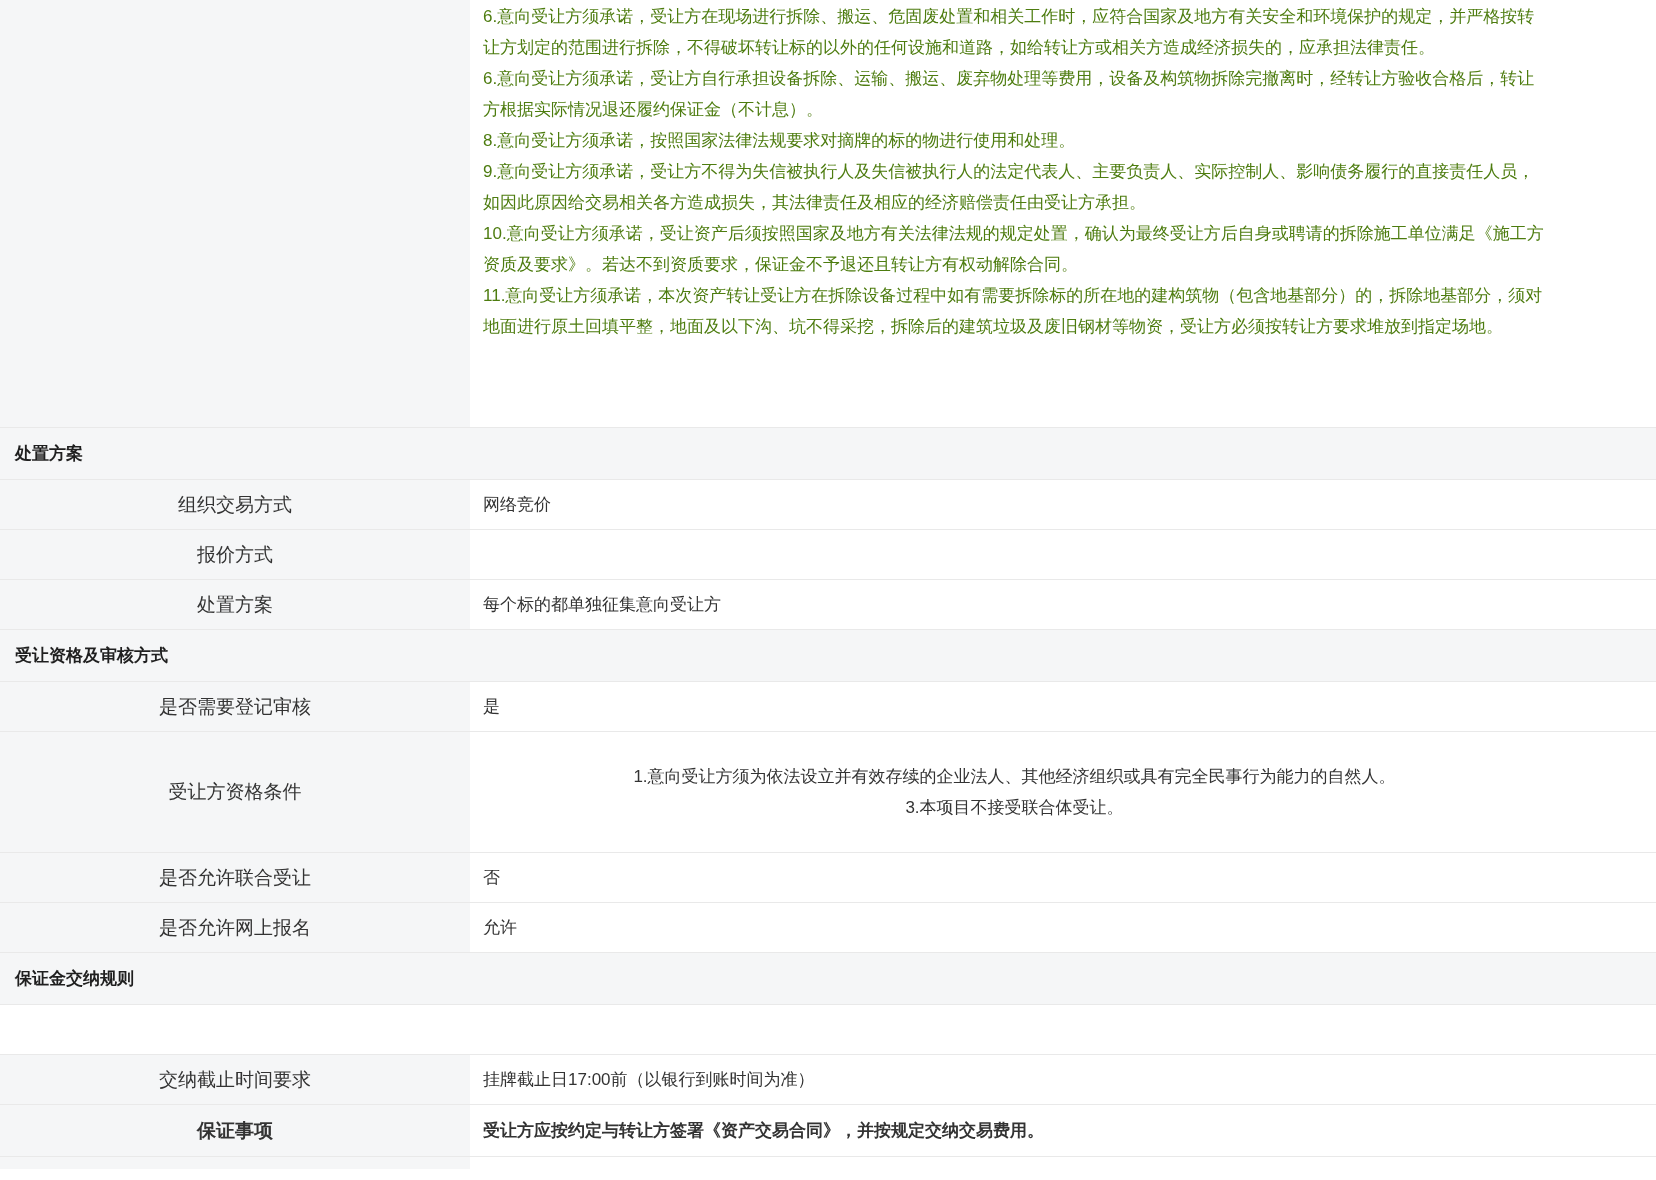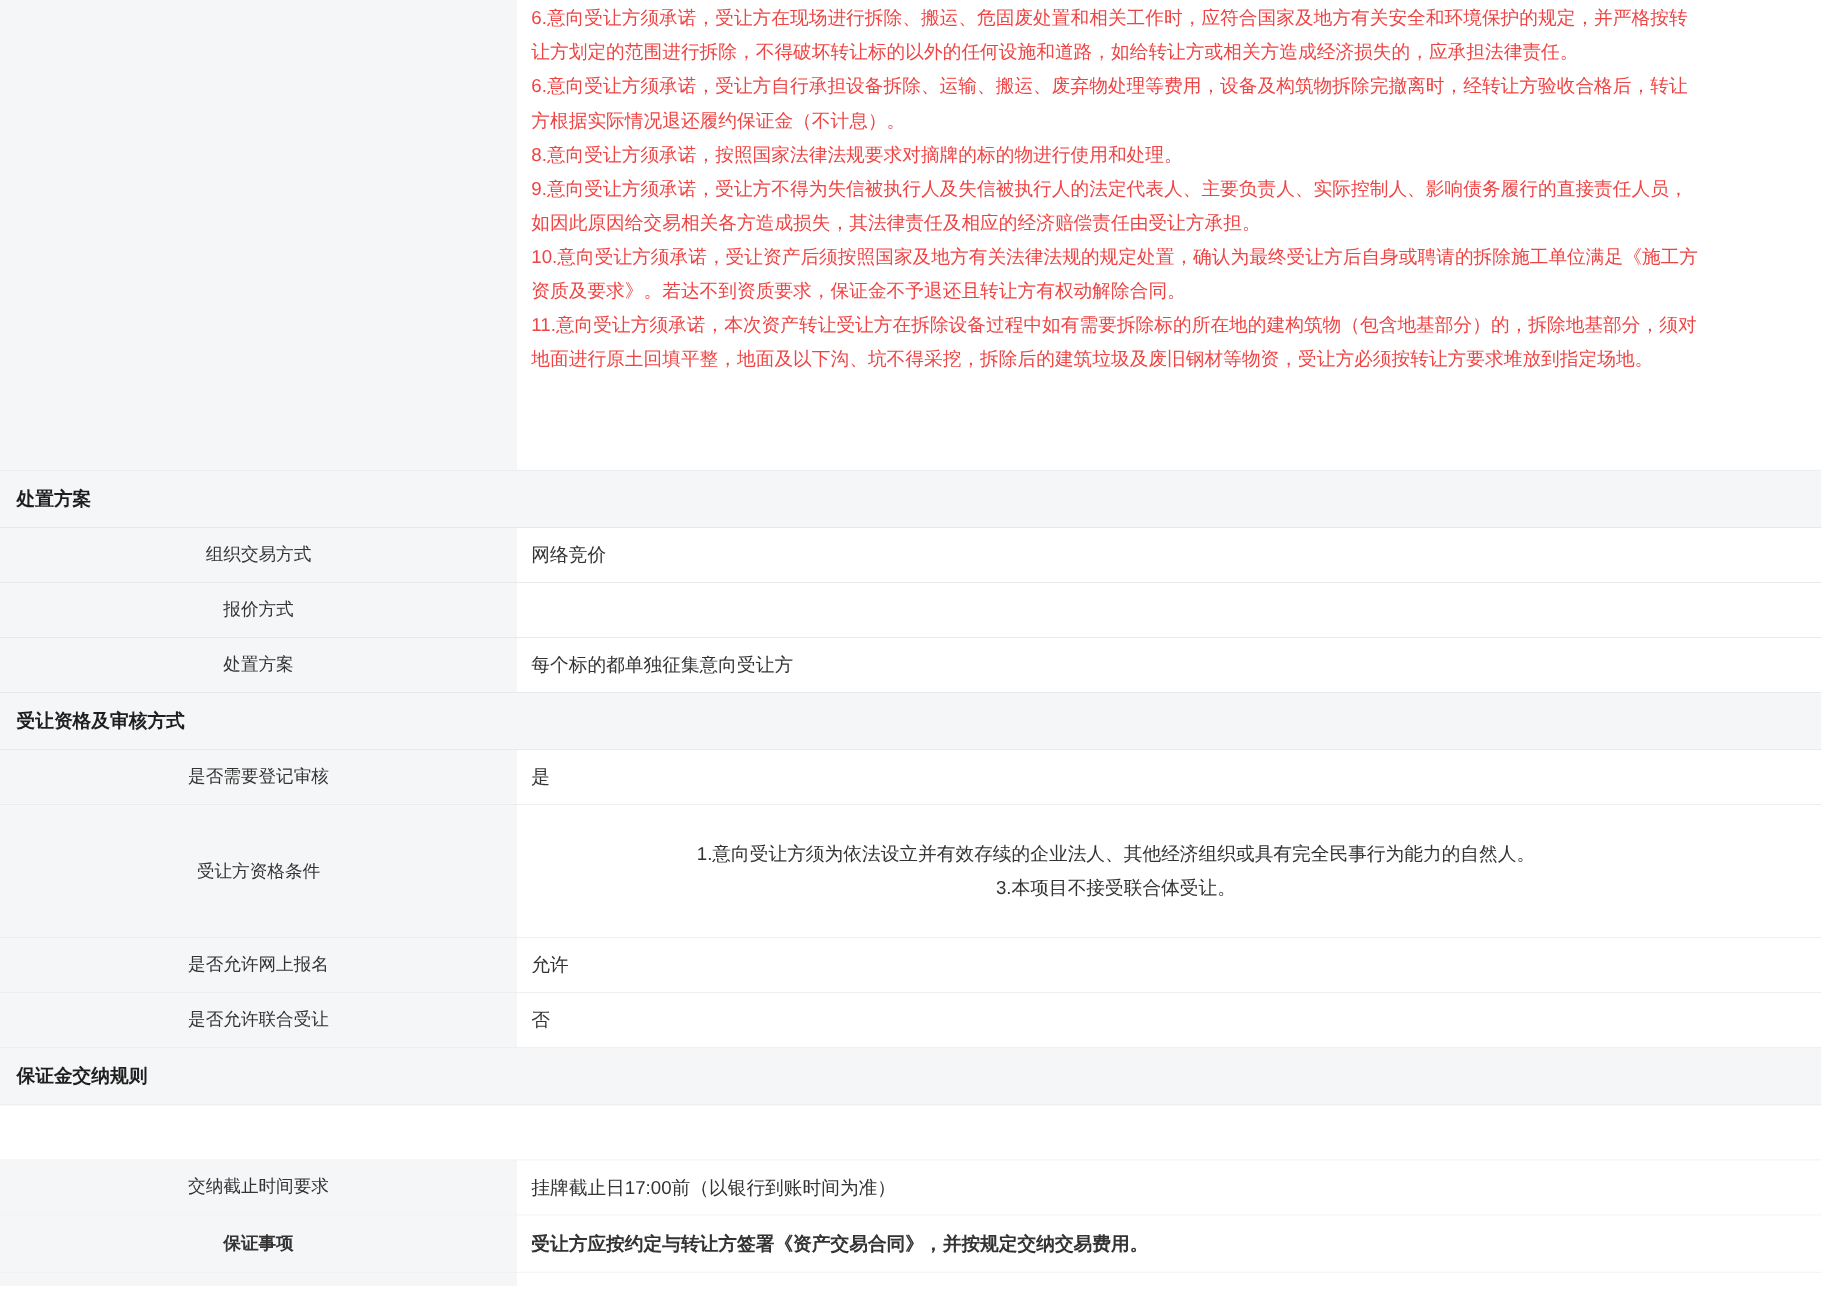--- a/index.html
+++ b/index.html
@@ -21,21 +21,21 @@
     border-bottom: 1px solid #e9e9e9;
     box-sizing: border-box;
   }
   .label-cell {
     flex: 0 0 470px;
     width: 470px;
     background: #f5f6f7;
     display: flex;
     align-items: center;
     justify-content: center;
-    font-size: 16px;
+    font-size: 19px;
     color: #333333;
     text-align: center;
     box-sizing: border-box;
   }
   .value-cell {
     flex: 1 1 auto;
     background: #ffffff;
     display: flex;
     align-items: center;
     padding: 0 110px 0 13px;
@@ -45,21 +45,21 @@
   }
   .row-continuation { height: 428px; }
   .row-continuation .value-cell {
     align-items: flex-start;
     padding-top: 1px;
   }
   .paras p {
     margin: 0;
     line-height: 31px;
     font-size: 17px;
-    color: #ef4444;
+    color: #4d7c0f;
   }
   .section-header {
     height: 52px;
     background: #f5f6f7;
     border-bottom: 1px solid #e9e9e9;
     display: flex;
     align-items: center;
     padding-left: 15px;
     font-weight: bold;
     font-size: 17px;
@@ -130,27 +130,27 @@
 
   <div class="row row-multiline">
     <div class="label-cell">受让方资格条件</div>
     <div class="value-cell">
       <div>1.意向受让方须为依法设立并有效存续的企业法人、其他经济组织或具有完全民事行为能力的自然人。</div>
       <div>3.本项目不接受联合体受让。</div>
     </div>
   </div>
 
   <div class="row row-simple">
-    <div class="label-cell">是否允许网上报名</div>
-    <div class="value-cell">允许</div>
+    <div class="label-cell">是否允许联合受让</div>
+    <div class="value-cell">否</div>
   </div>
 
   <div class="row row-simple">
-    <div class="label-cell">是否允许联合受让</div>
-    <div class="value-cell">否</div>
+    <div class="label-cell">是否允许网上报名</div>
+    <div class="value-cell">允许</div>
   </div>
 
   <div class="section-header">
     <span>保证金交纳规则</span>
   </div>
 
   <div class="row row-simple">
     <div class="value-cell"></div>
   </div>
 

